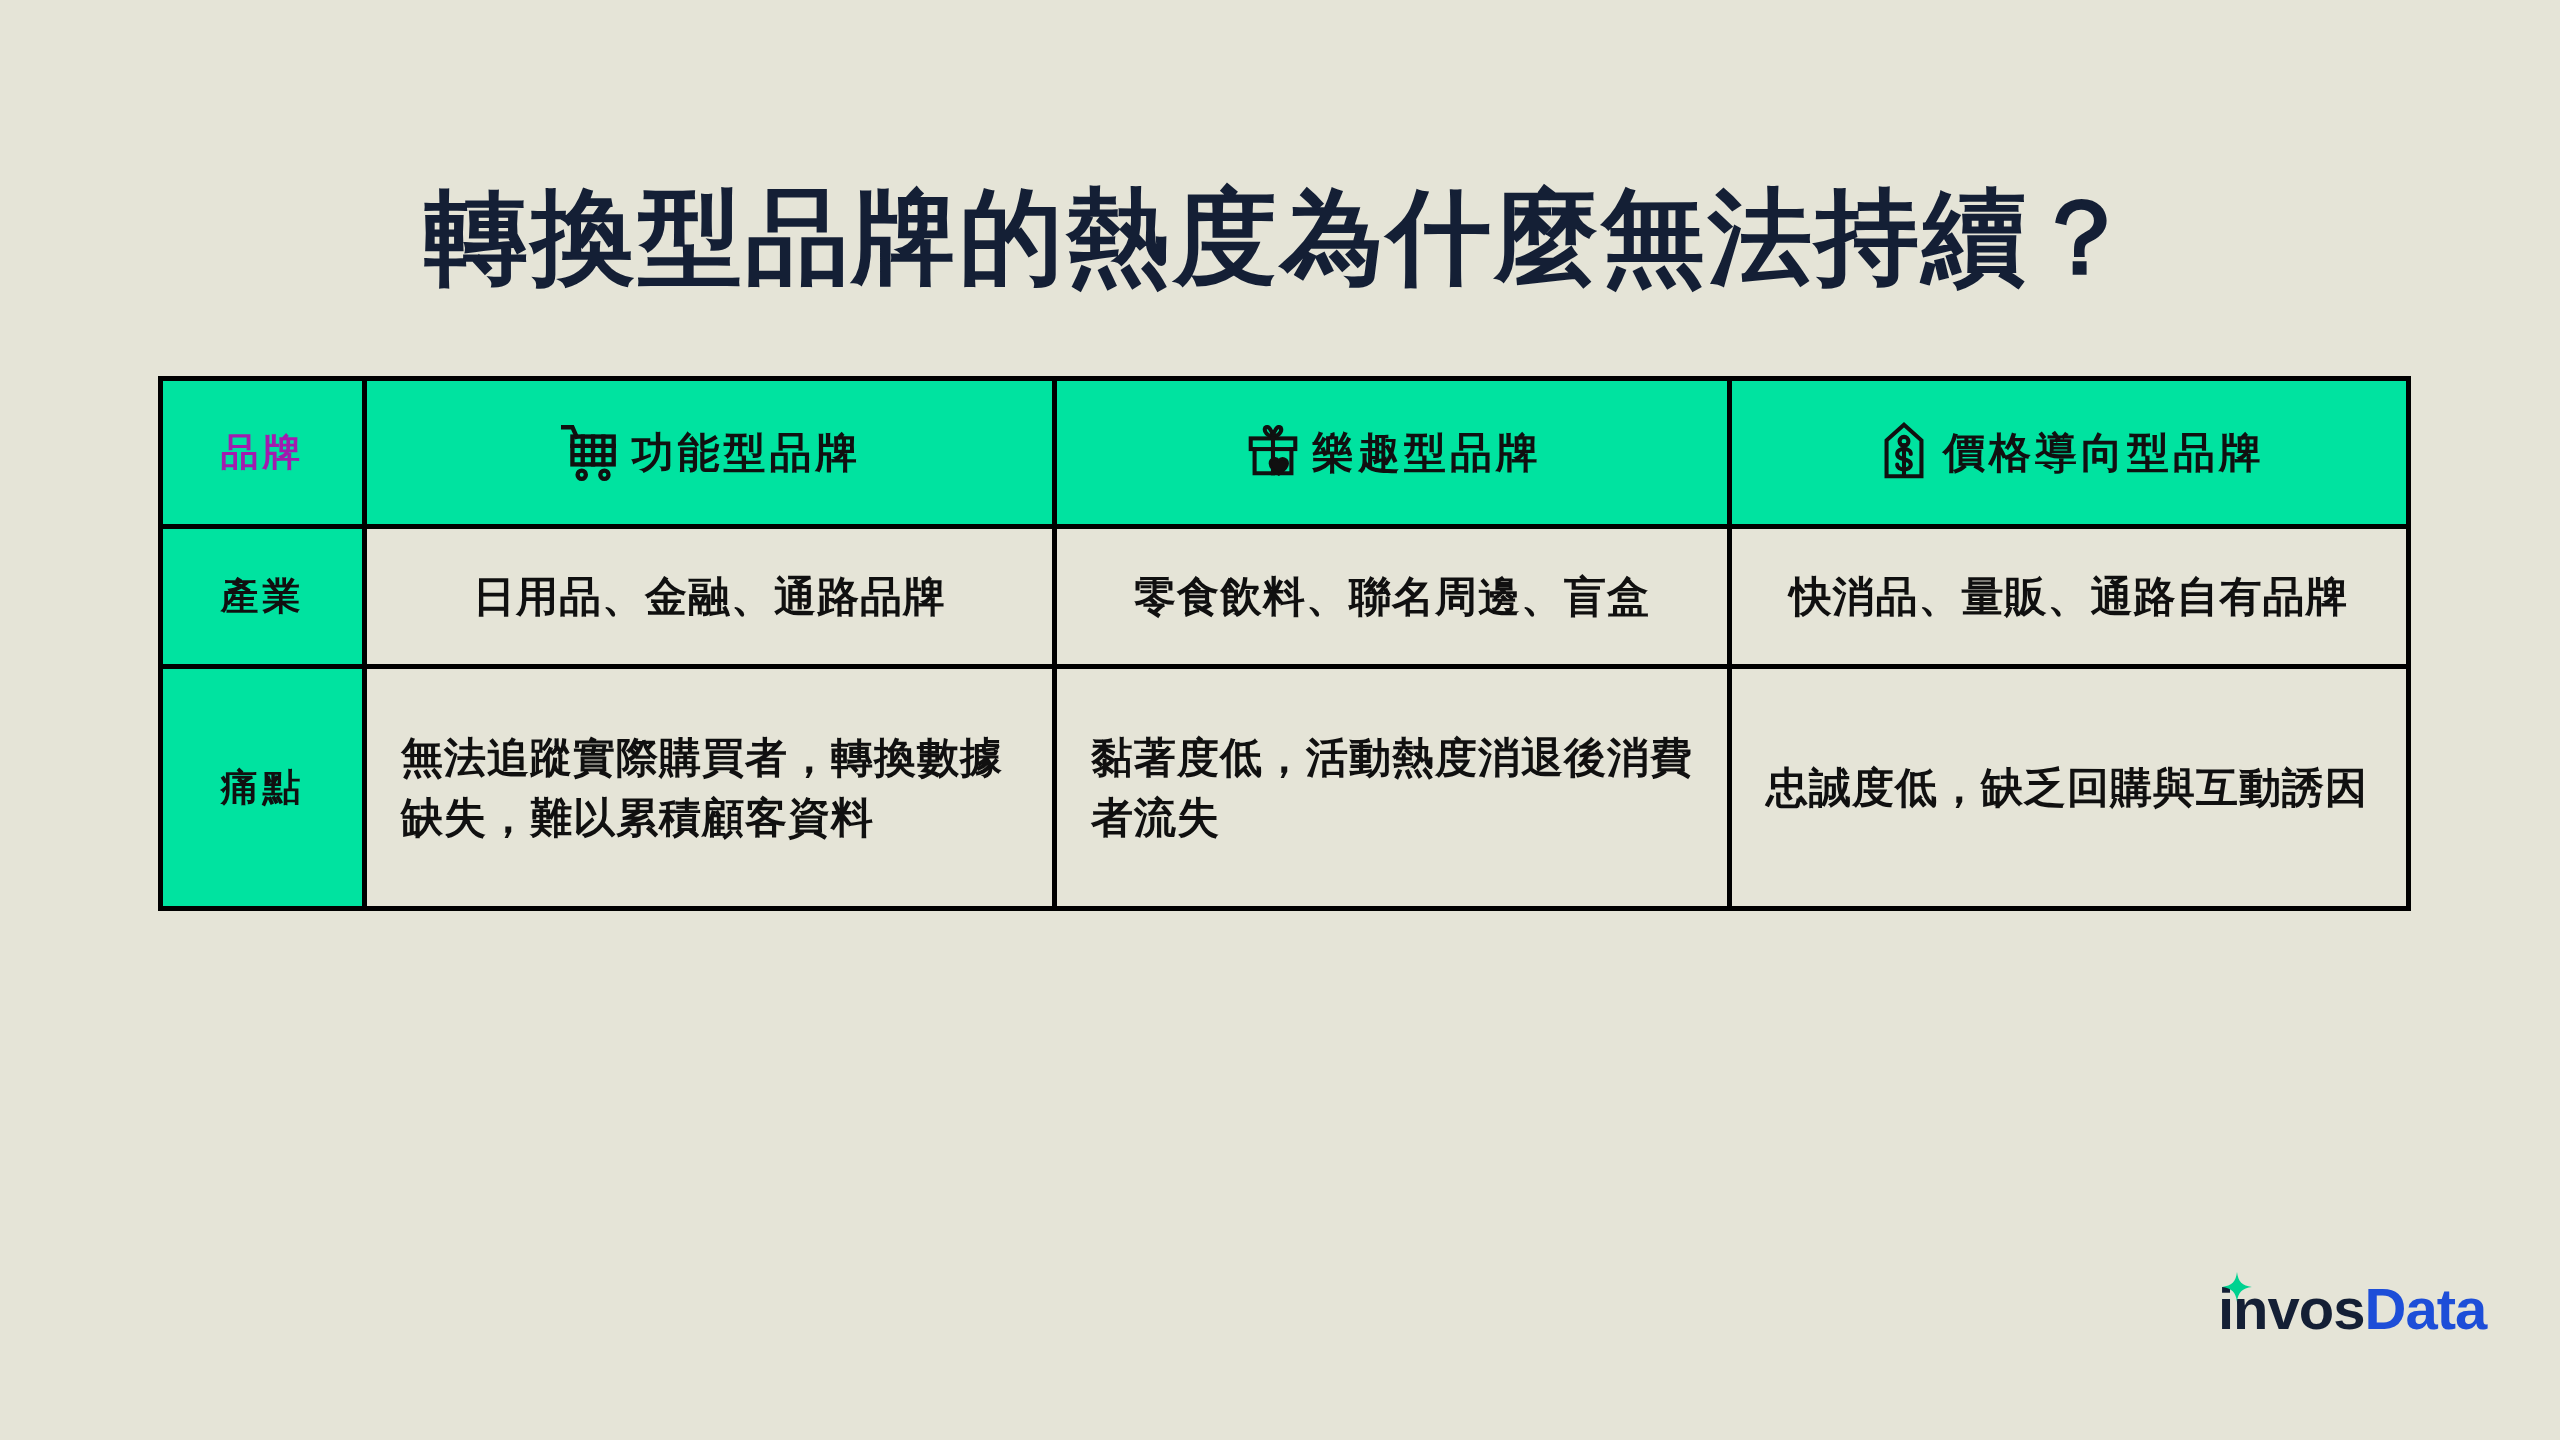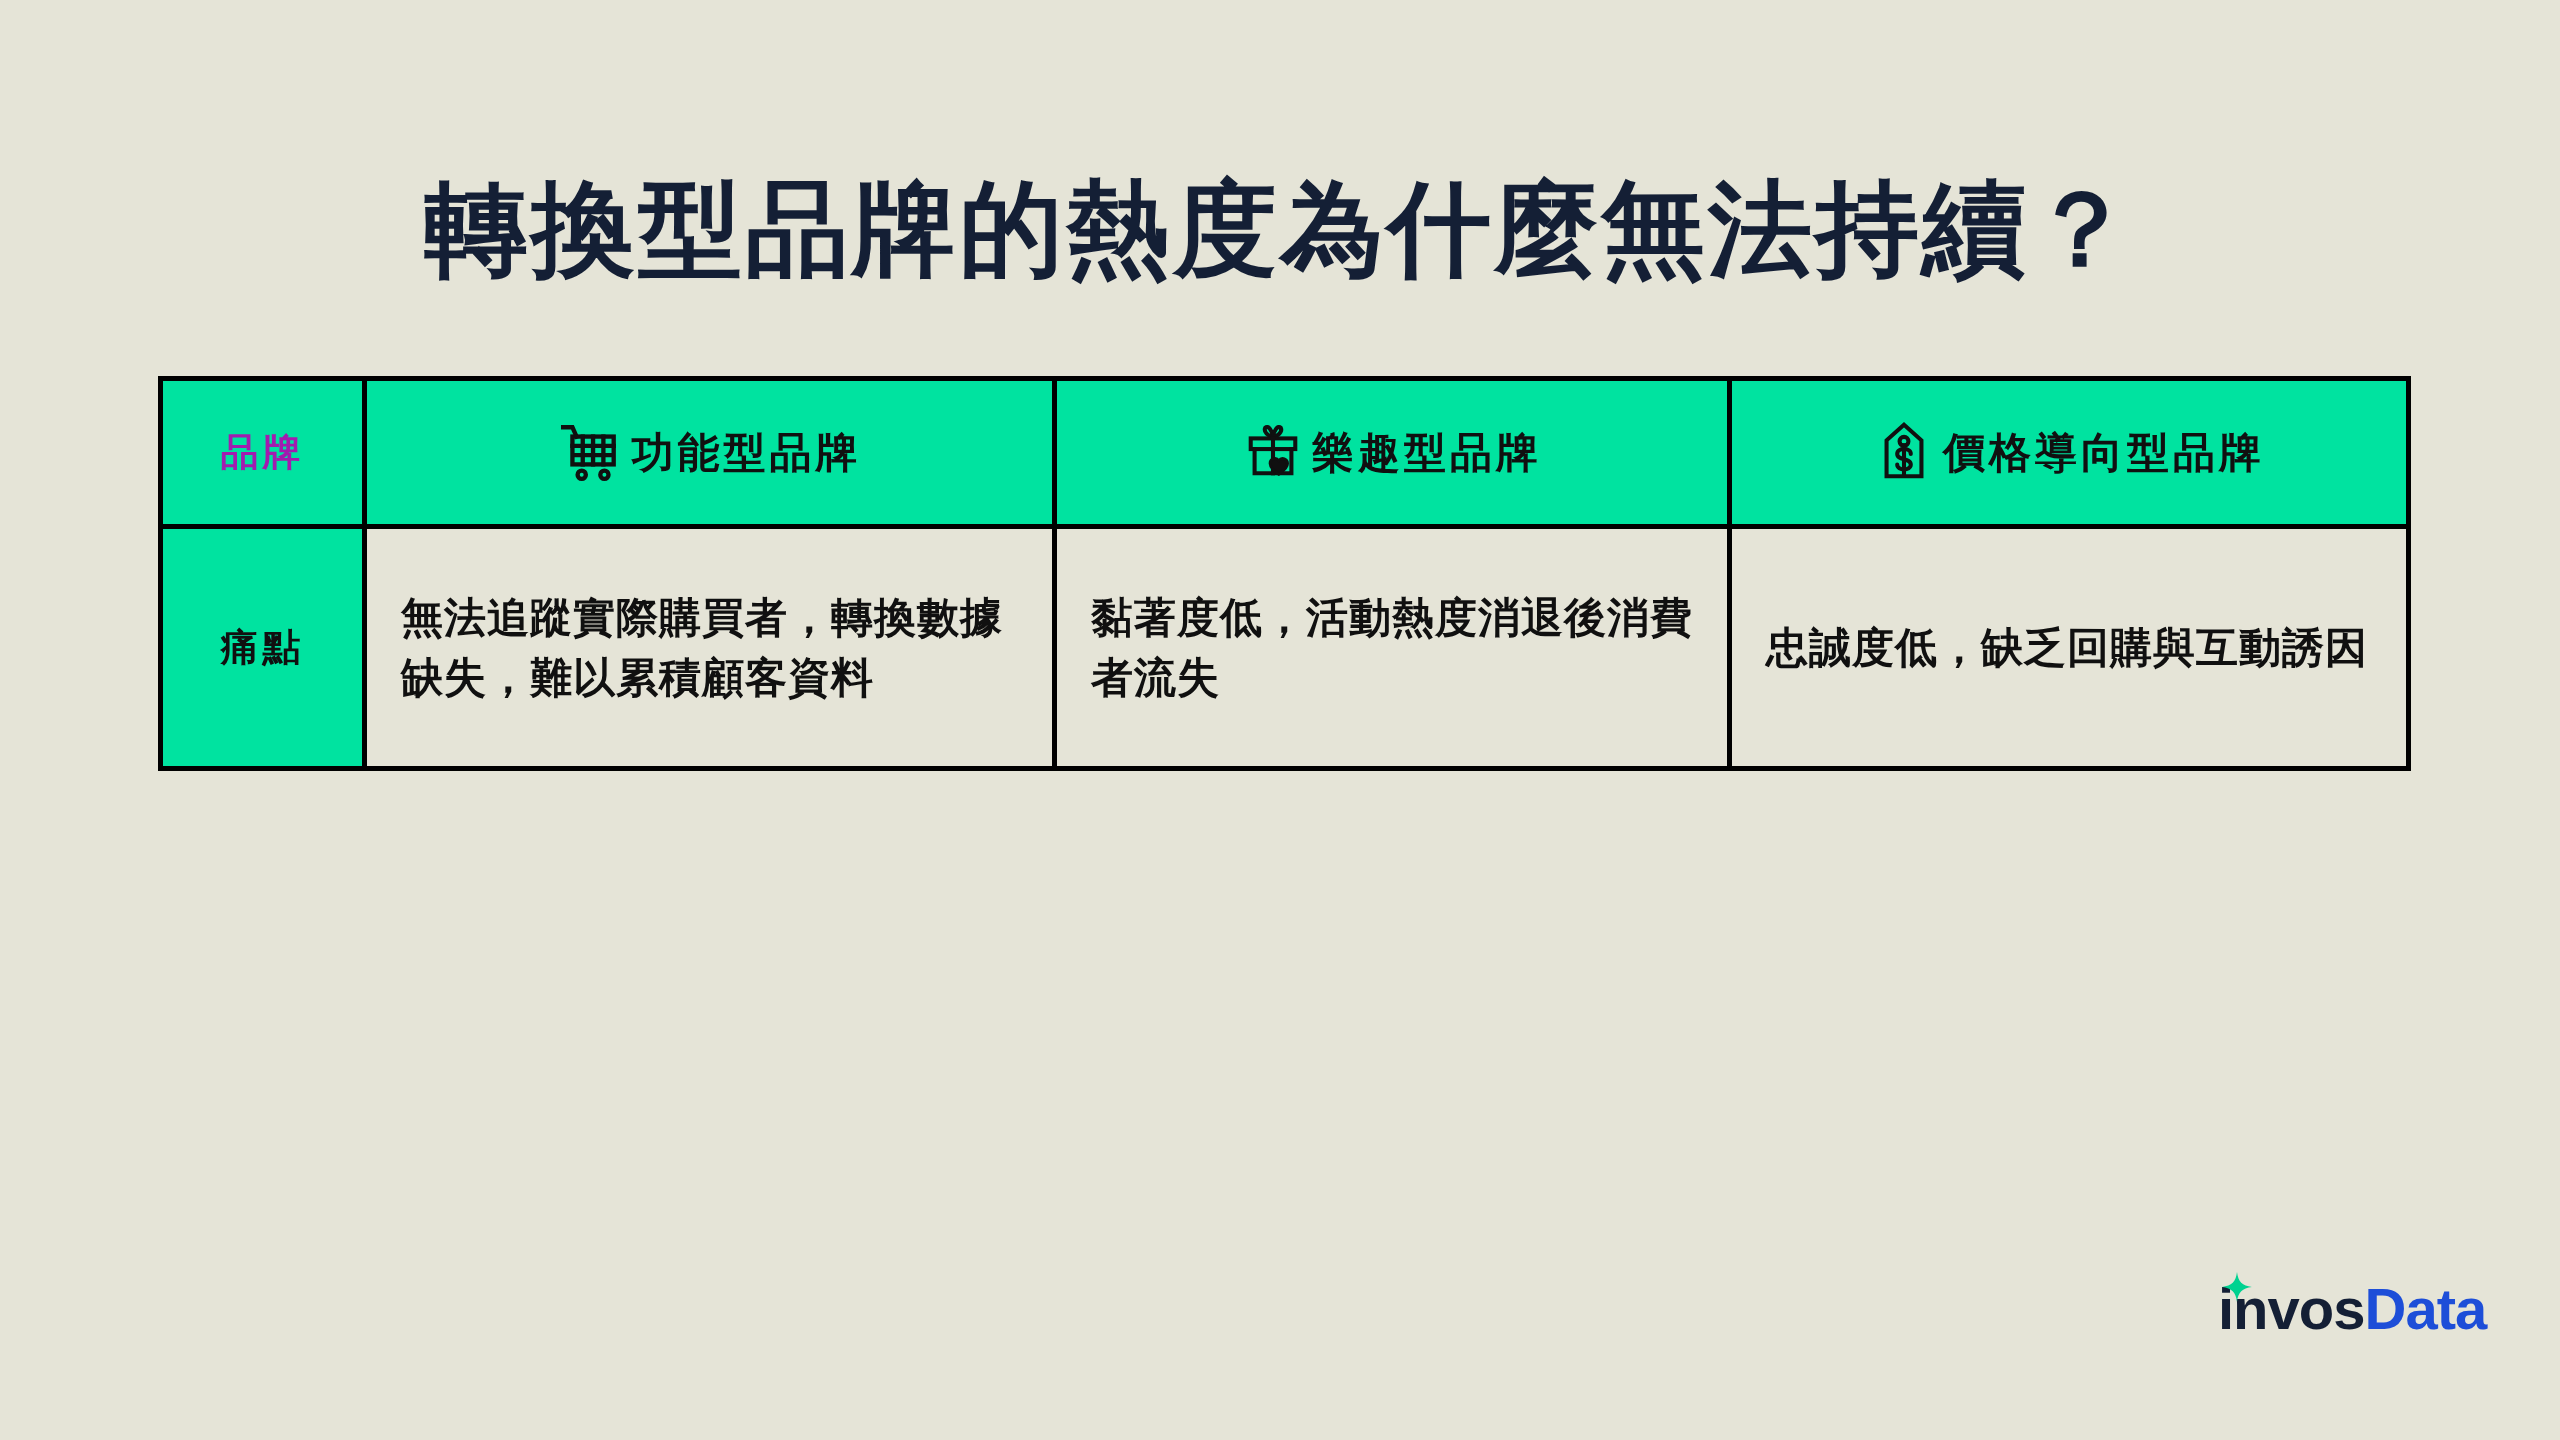--- a/index.html
+++ b/index.html
@@ -21,21 +21,20 @@
     left: 0;
     top: 108px;
     width: 2560px;
     text-align: center;
     color: #141f35;
     font-size: 104px;
     font-weight: 700;
     letter-spacing: 3px;
     line-height: 1.15;
     white-space: nowrap;
-    font-family: Liberation Mono, monospace;
   }
 
   
   .brand-table {
     position: absolute;
     left: 158px;
     top: 376px;
     width: 2248px;
     border-collapse: collapse;
     table-layout: fixed;
@@ -186,20 +185,26 @@
               <circle cx="32" cy="22" r="4.6"></circle>
               <path d="M39 35 C39 31.5 35.5 30 32 30 C28.5 30 25 31.5 25 35 C25 38.5 28.5 39.5 32 40.5 C35.5 41.5 39 42.5 39 46 C39 49.5 35.5 51 32 51 C28.5 51 25 49.5 25 46" stroke-linecap="round"></path>
               <line x1="32" y1="26" x2="32" y2="55"></line>
             </svg>
           </span>
           <span class="head-cell-text">價格導向型品牌</span>
         </div>
       </td>
     </tr>
 
+    <tr class="row-industry">
+      <td class="row-label">產業</td>
+      <td class="body-cell center">日用品、金融、通路品牌</td>
+      <td class="body-cell center">零食飲料、聯名周邊、盲盒</td>
+      <td class="body-cell center">快消品、量販、通路自有品牌</td>
+    </tr>
 
 
     <tr class="row-pain">
       <td class="row-label">痛點</td>
       <td class="body-cell">無法追蹤實際購買者，轉換數據缺失，難以累積顧客資料</td>
       <td class="body-cell">黏著度低，活動熱度消退後消費者流失</td>
       <td class="body-cell">忠誠度低，缺乏回購與互動誘因</td>
     </tr>
   </tbody>
 </table>

